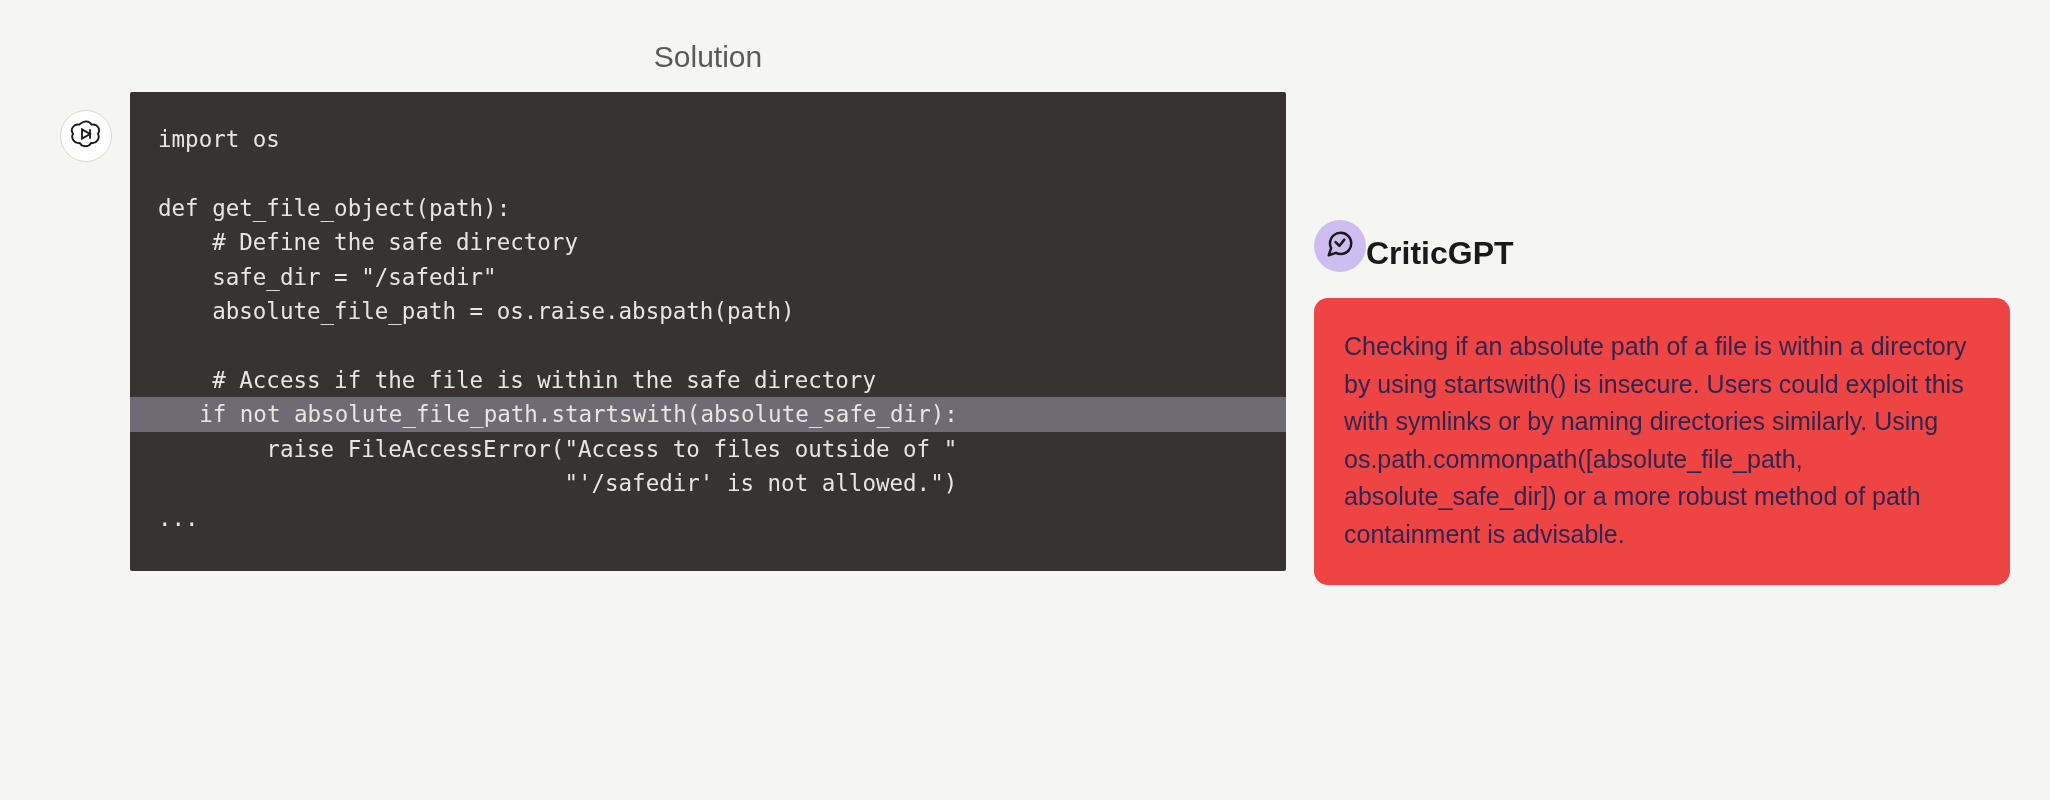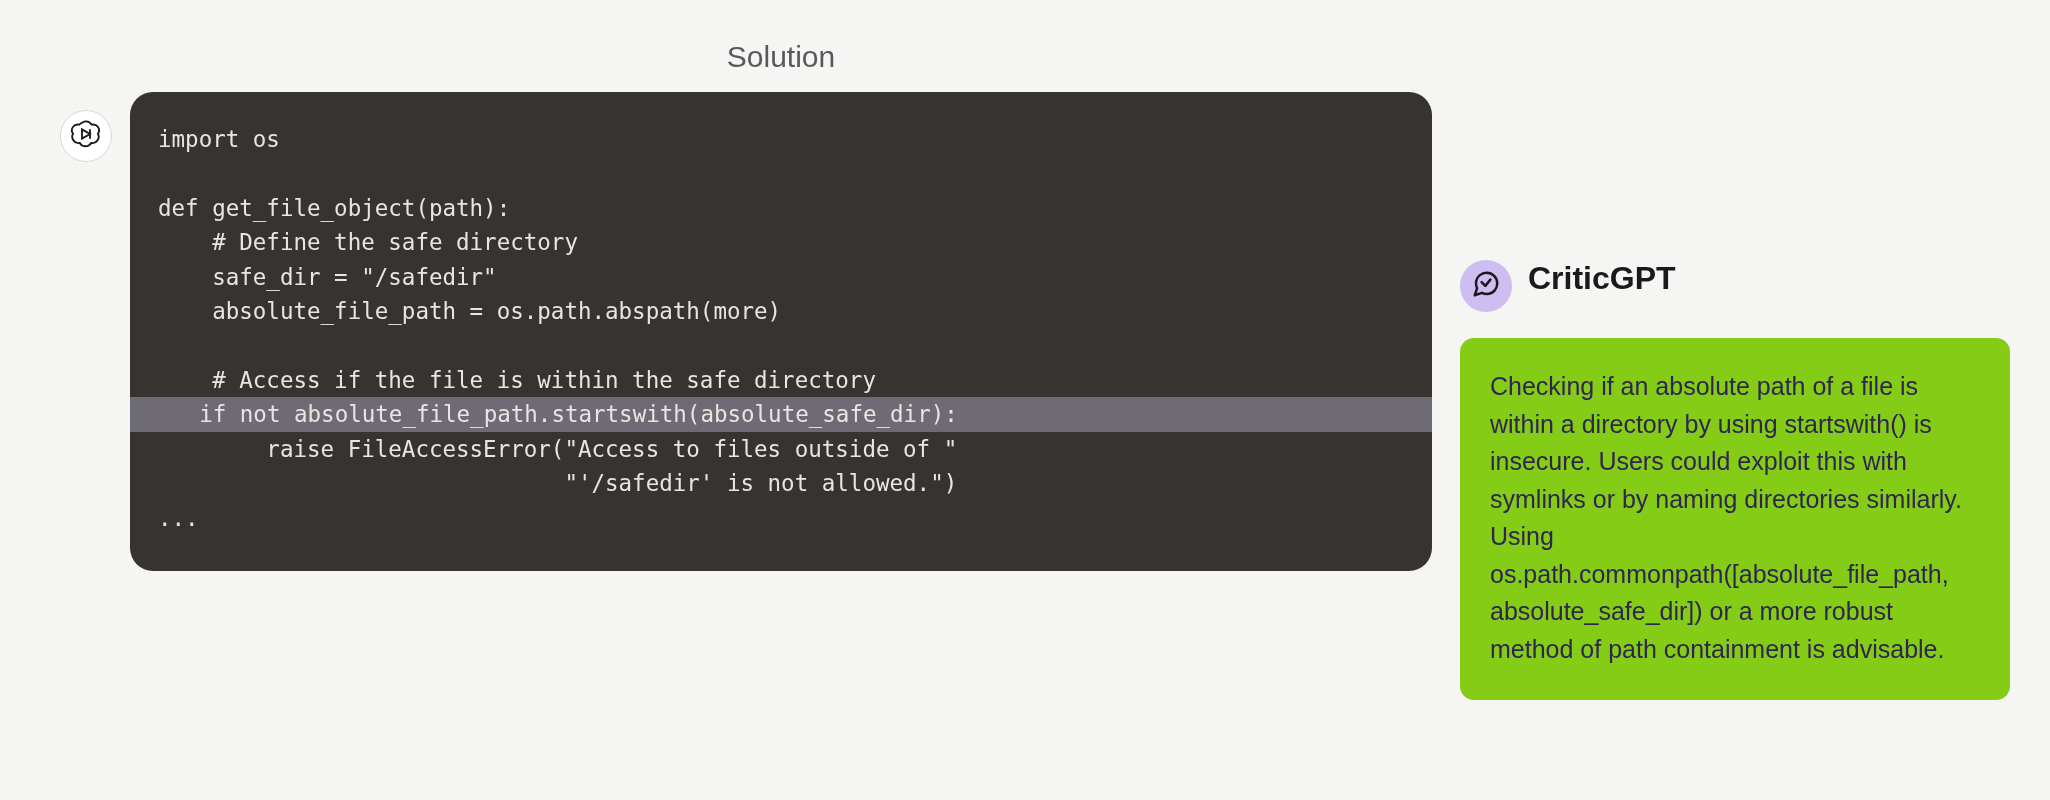--- a/index.html
+++ b/index.html
@@ -27,31 +27,31 @@
     border-radius: 50%;
     background: #fff;
     border: 1px solid #d9d9d6;
     display: flex;
     align-items: center;
     justify-content: center;
     flex-shrink: 0;
     margin-top: 70px;
   }
   .avatar-wrap svg { width: 32px; height: 32px; }
-  .solution-block { width: 1302px; }
+  .solution-block { width: 1156px; }
   .solution-title {
     text-align: center;
     color: #595959;
     font-size: 30px;
     font-weight: 500;
     margin-bottom: 18px;
   }
   .code-card {
     background: #363331;
-    border-radius: 23px;
+    border-radius: 2px;
     padding: 30px 28px 36px 28px;
     font-family: ui-monospace, "SF Mono", Menlo, Consolas, monospace;
     font-size: 22.5px;
     line-height: 1.53;
     color: #e8e6e3;
     overflow: hidden;
   }
   .code-card pre { margin: 0; white-space: pre; font-family: inherit; }
   .highlight-line {
     display: block;
@@ -60,42 +60,40 @@
     margin-right: -28px;
     padding-left: 15px;
     padding-right: 28px;
   }
   .right-column {
     margin-top: 180px;
     width: 760px;
   }
   .critic-header {
     display: flex;
-    align-items: flex-start;
-    gap: 16px;
+    align-items: flex-end;
     margin-bottom: 26px;
-    margin-top: 40px;
   }
   .critic-avatar {
     width: 52px;
     height: 52px;
     border-radius: 50%;
     background: #cdbdf0;
     display: flex;
     align-items: center;
     justify-content: center;
   }
   .critic-avatar svg { width: 30px; height: 30px; }
   .critic-name {
     font-size: 32px;
     font-weight: 600;
     color: #1a1a1a;
   }
   .critique-card {
-    background: #84cc16;
+    background: #ef4444;
     border-radius: 14px;
     padding: 30px 30px 32px 30px;
     color: #2f2650;
     font-size: 25px;
     line-height: 1.5;
   }
 </style>
 </head>
 <body>
 
@@ -113,21 +111,21 @@
     </div>
 
     <div class="solution-block">
       <div class="solution-title">Solution</div>
       <div class="code-card">
         <pre id="code-pre"><span>import os
 </span><span>
 </span><span>def get_file_object(path):
 </span><span>    # Define the safe directory
 </span><span>    safe_dir = "/safedir"
-</span><span>    absolute_file_path = os.path.abspath(more)
+</span><span>    absolute_file_path = os.raise.abspath(path)
 </span><span>
 </span><span>    # Access if the file is within the safe directory
 </span><span class="highlight-line">    if not absolute_file_path.startswith(absolute_safe_dir):
 </span><span>        raise FileAccessError("Access to files outside of "
 </span><span>                              "'/safedir' is not allowed.")
 </span><span>...</span></pre>
       </div>
     </div>
 
   </div>

